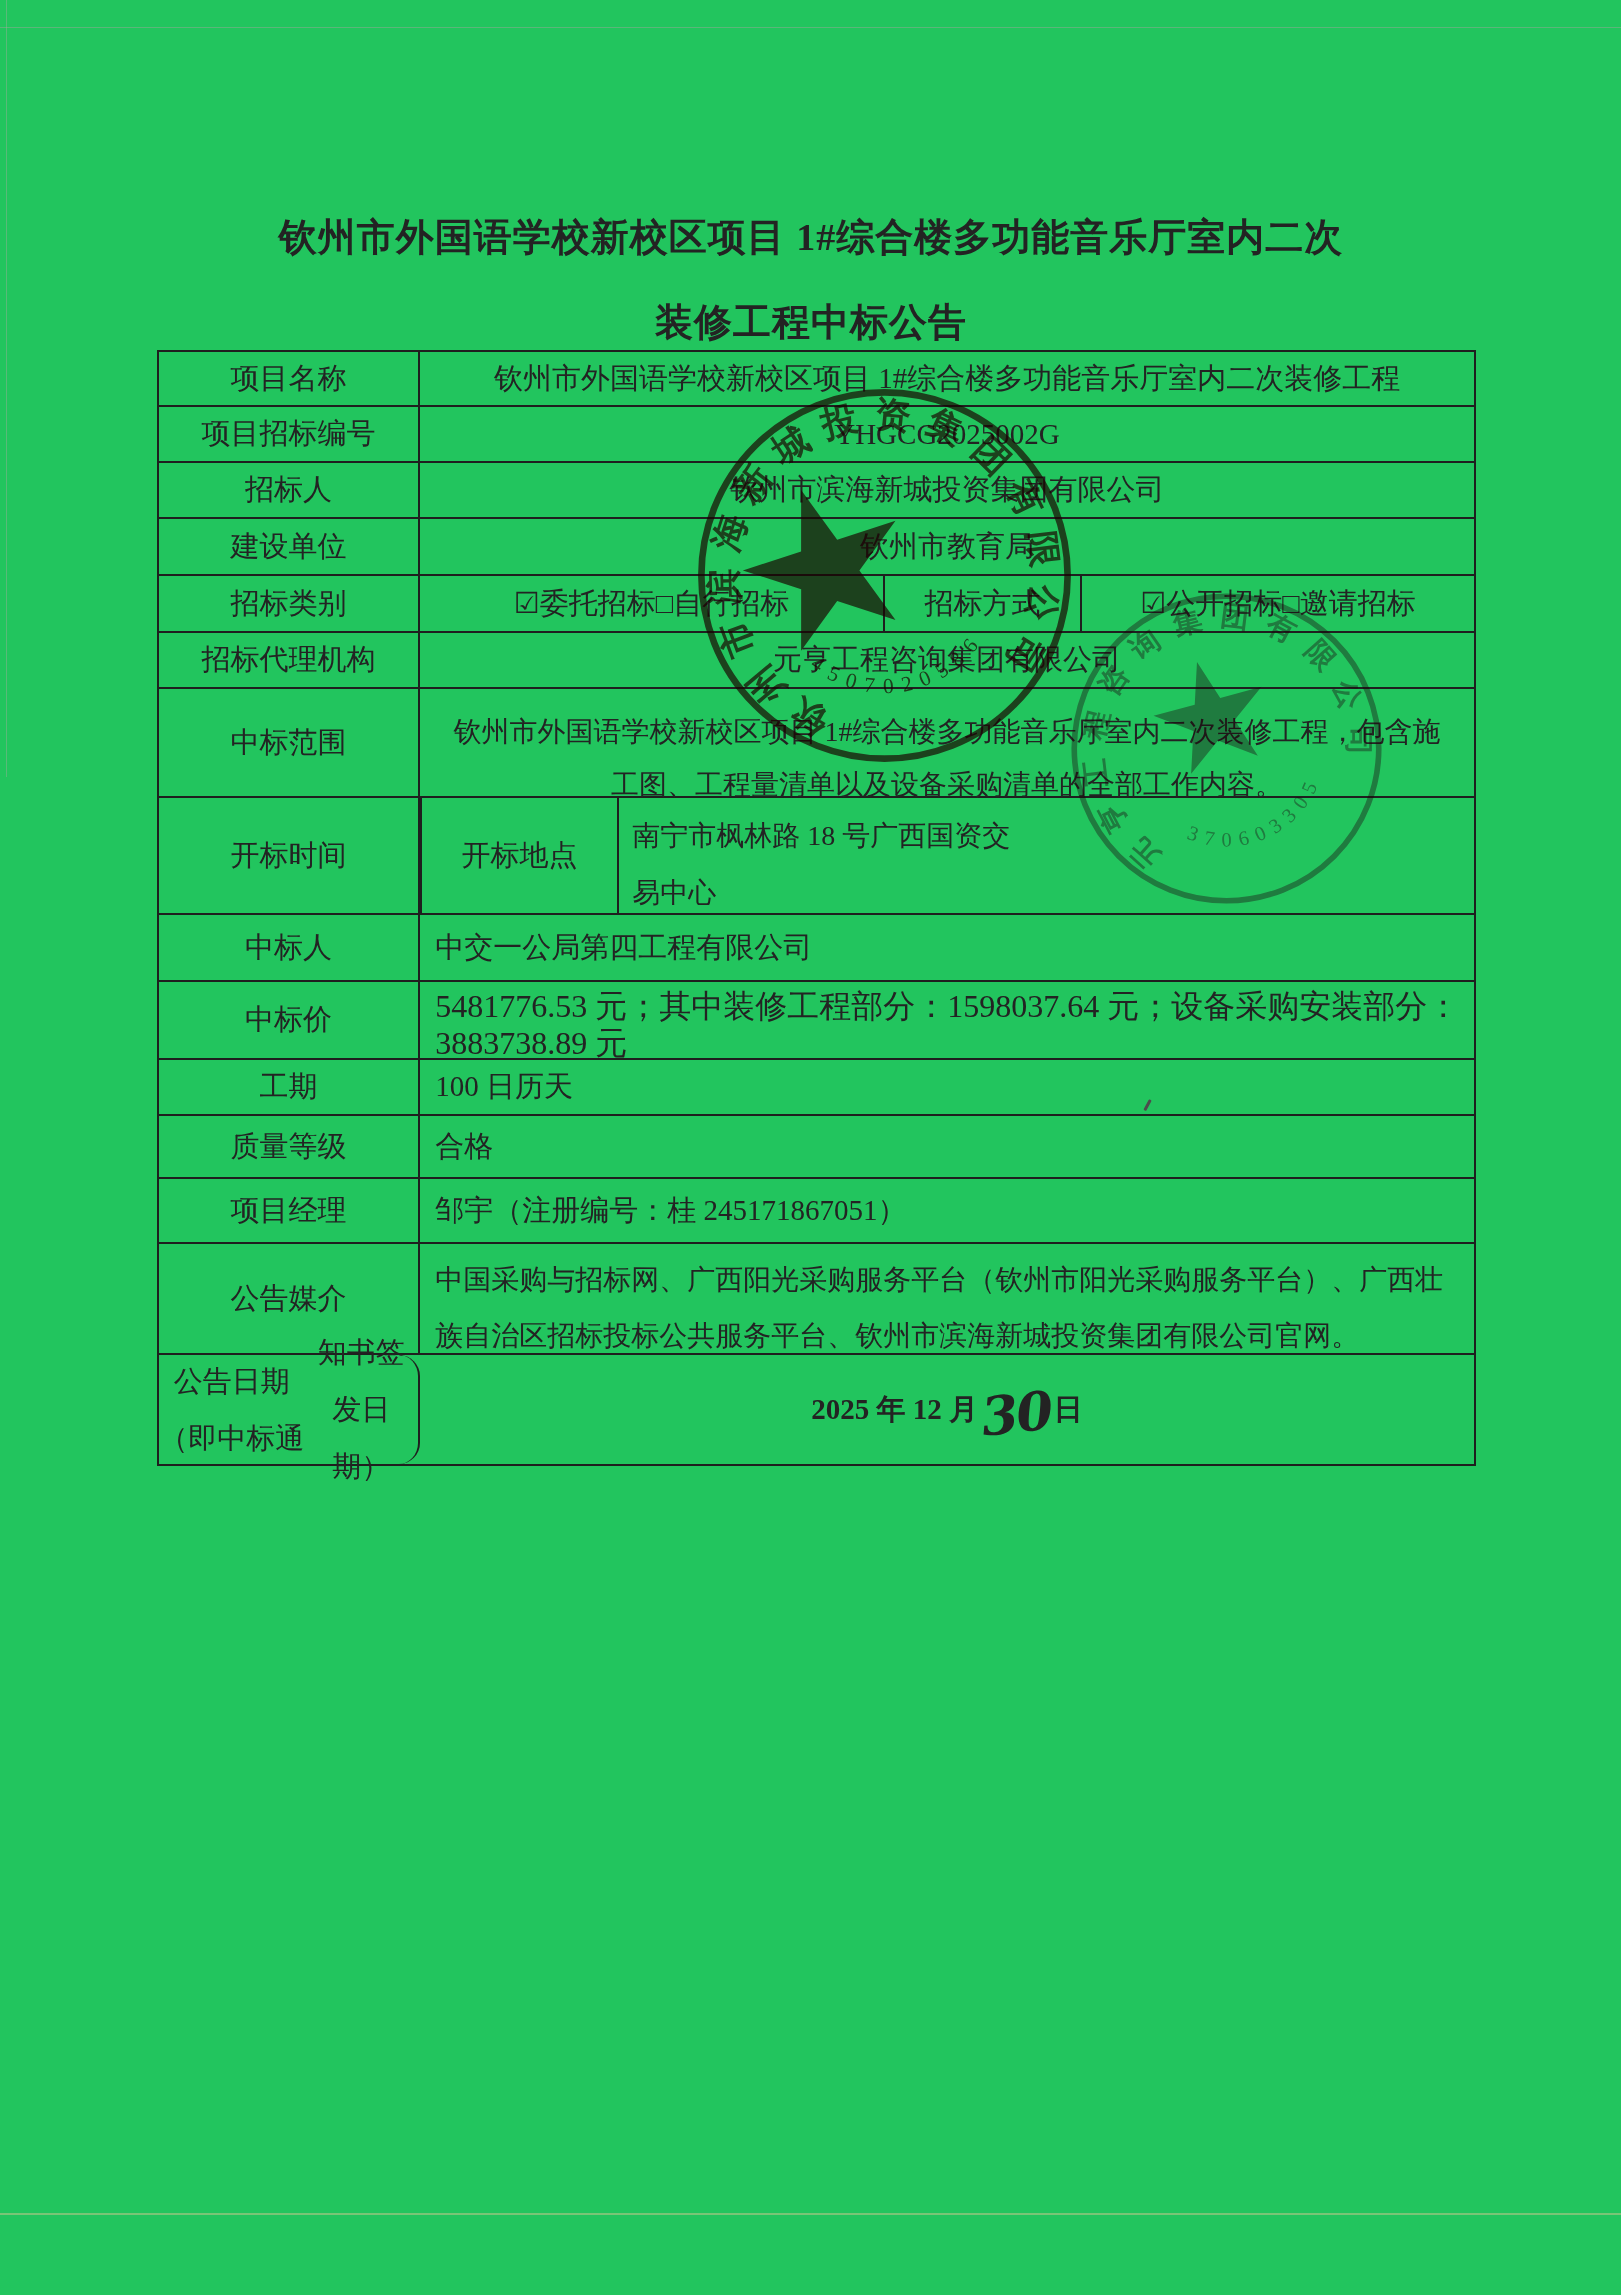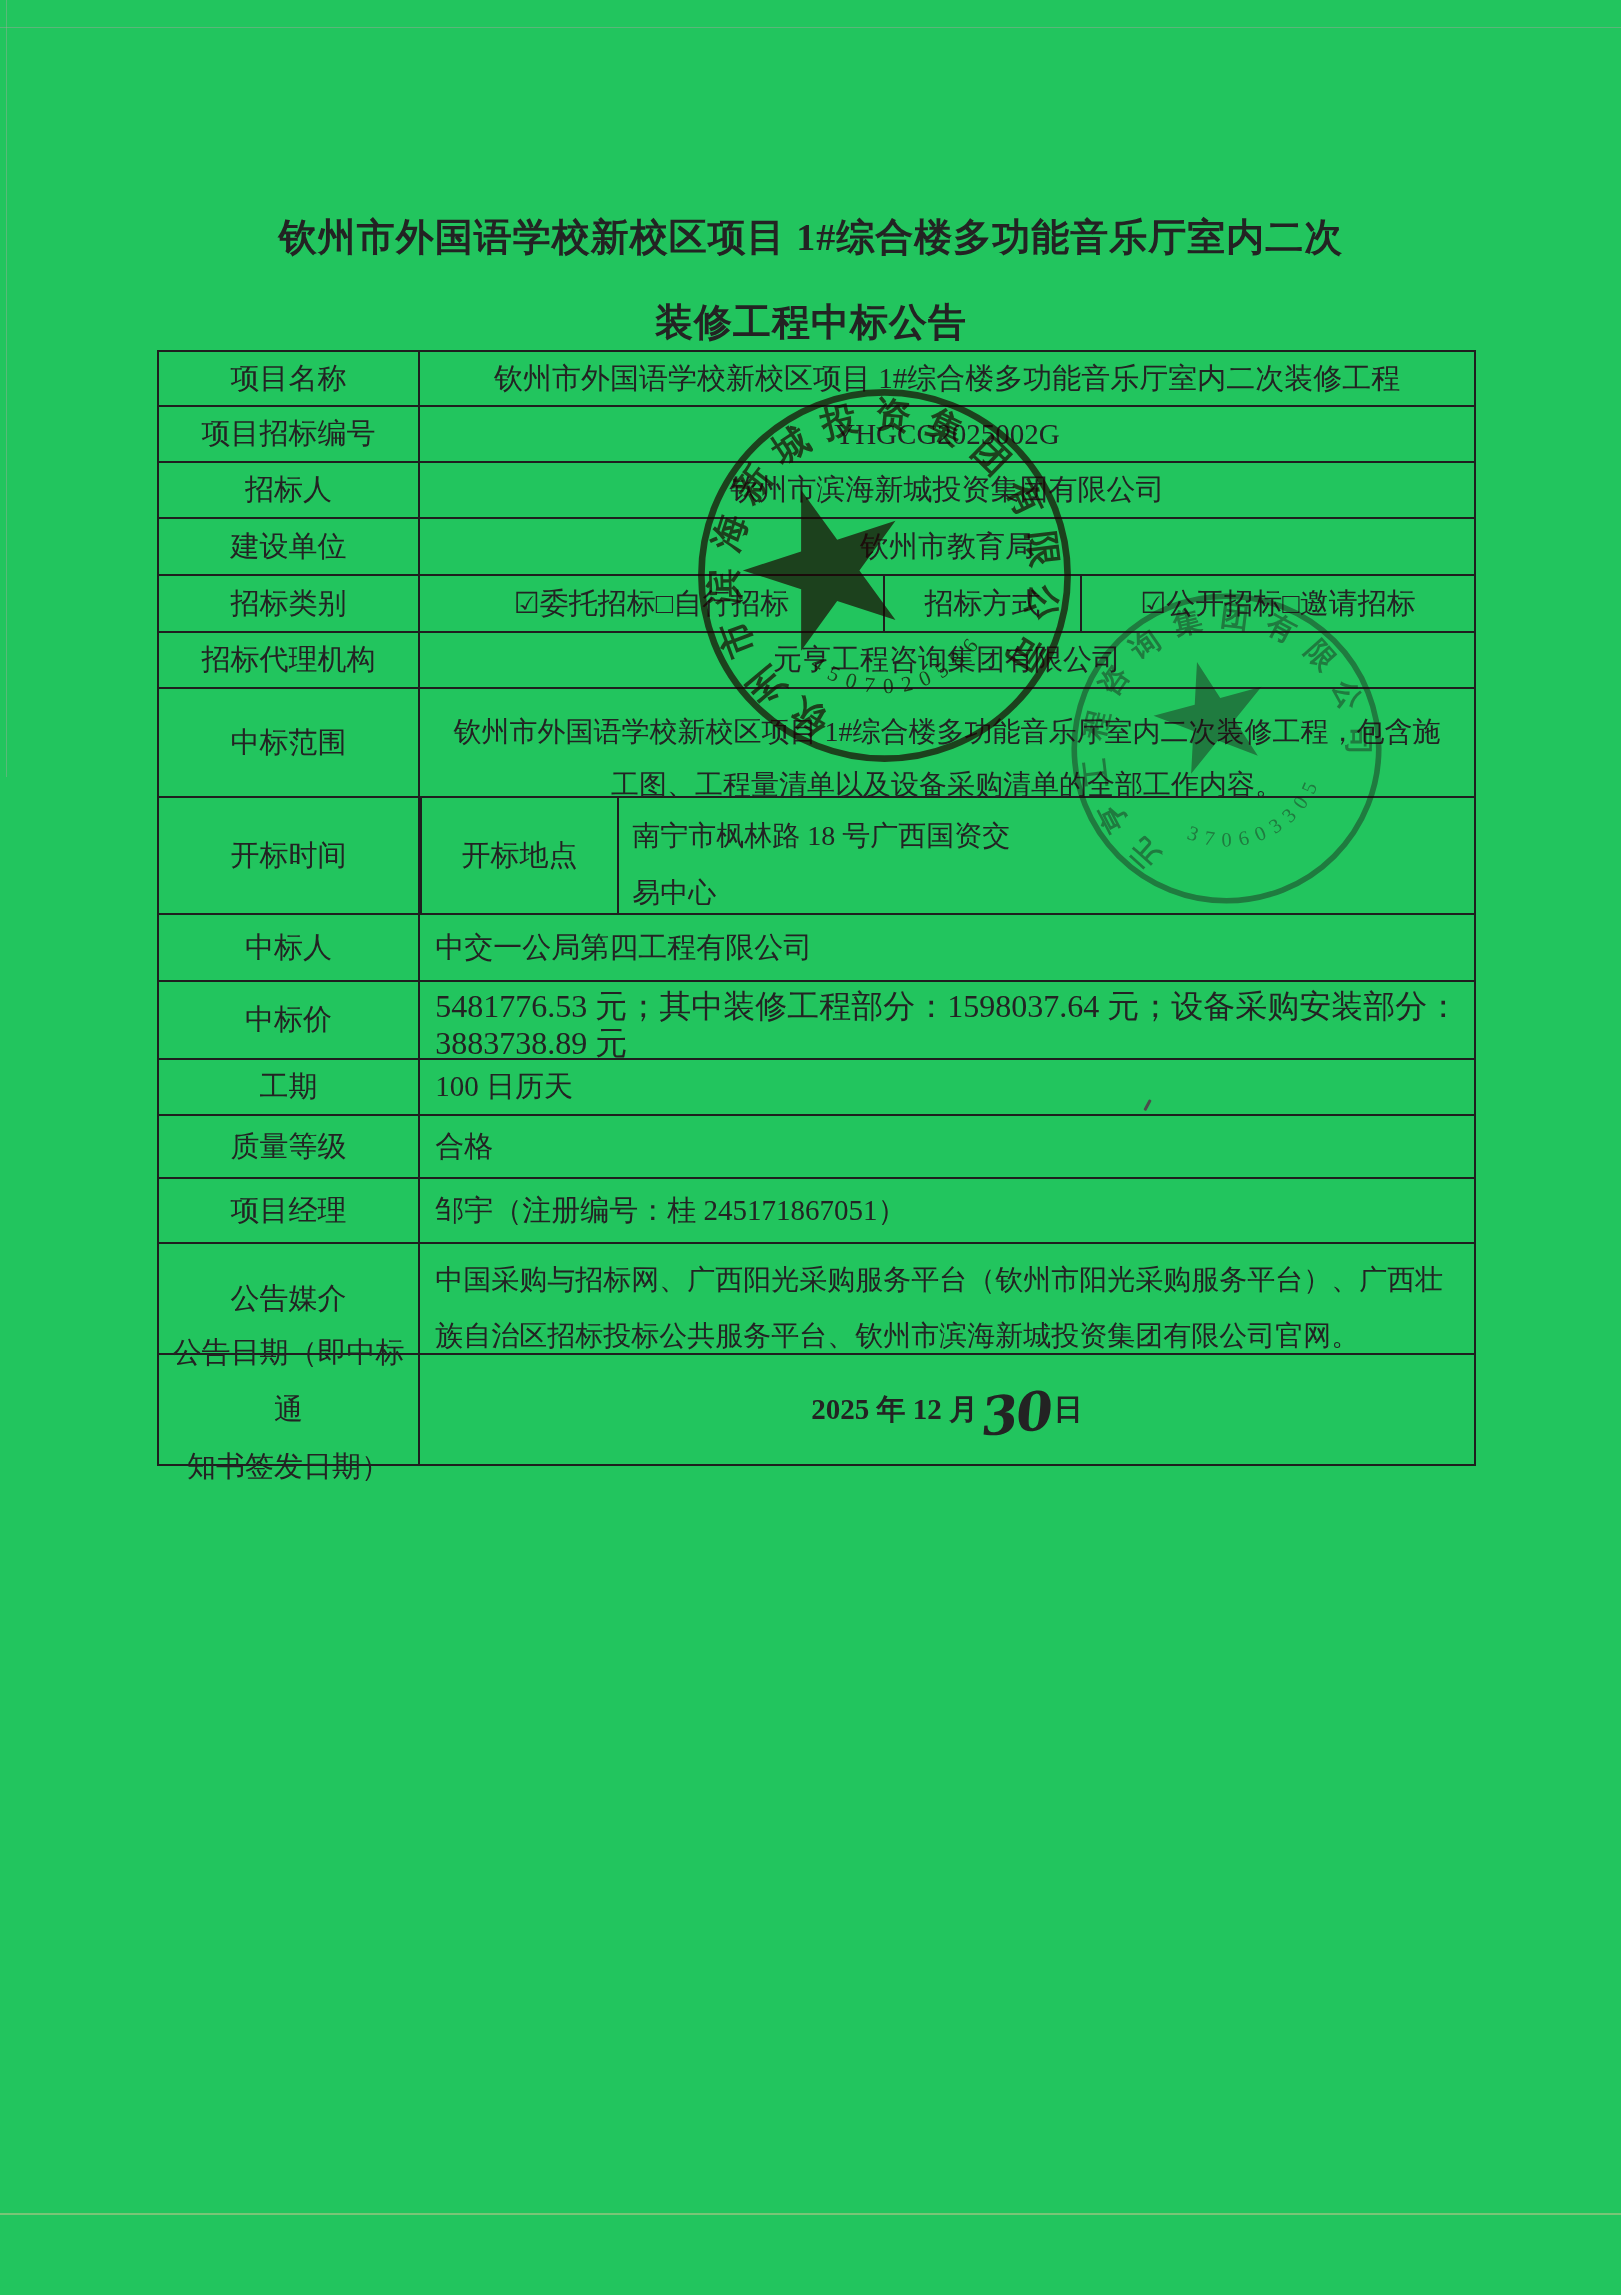--- a/index.html
+++ b/index.html
@@ -31,21 +31,21 @@
           display:flex; align-items:center; justify-content:center; }
   .val { flex:1; }
   .vcenter { display:flex; align-items:center; justify-content:center; text-align:center; }
   .vleft   { display:flex; align-items:center; justify-content:flex-start; padding-left:15.3px; }
   .w905 { flex:0 0 463px; }
   .multiline { white-space:nowrap; }
   .scope  { text-align:center; padding-top:16px; line-height:53px; font-size:28px; }
   .addr   { padding:9.2px 0 0 13.3px; line-height:57px; font-size:28px; }
   .price  { padding:6.1px 0 0 15.3px; line-height:37px; font-size:32px; }
   .media  { padding:8.2px 0 0 15.3px; line-height:56px; font-size:28px; }
-  .datelab{ flex-direction:column; line-height:57px; padding:0; }
+  .datelab{ flex-direction:row; line-height:57px; padding:0;border-radius:21px; }
   .dateval{ font-size:29px;font-weight:bold; }
   .handwritten { display:inline-block; font-size:53px; font-style:italic;
                  font-family:"DejaVu Serif",serif; transform:rotate(-6deg) translateY(3.1px);
                  letter-spacing:-2px; margin:0 3.1px; }
 
   .stamp { position:absolute; mix-blend-mode:multiply; pointer-events:none; }
   .stamp1 { left:685px; top:376px; opacity:.88; }
   .stamp2 { left:1063px; top:585px; opacity:.8; }
 </style>
 </head>

